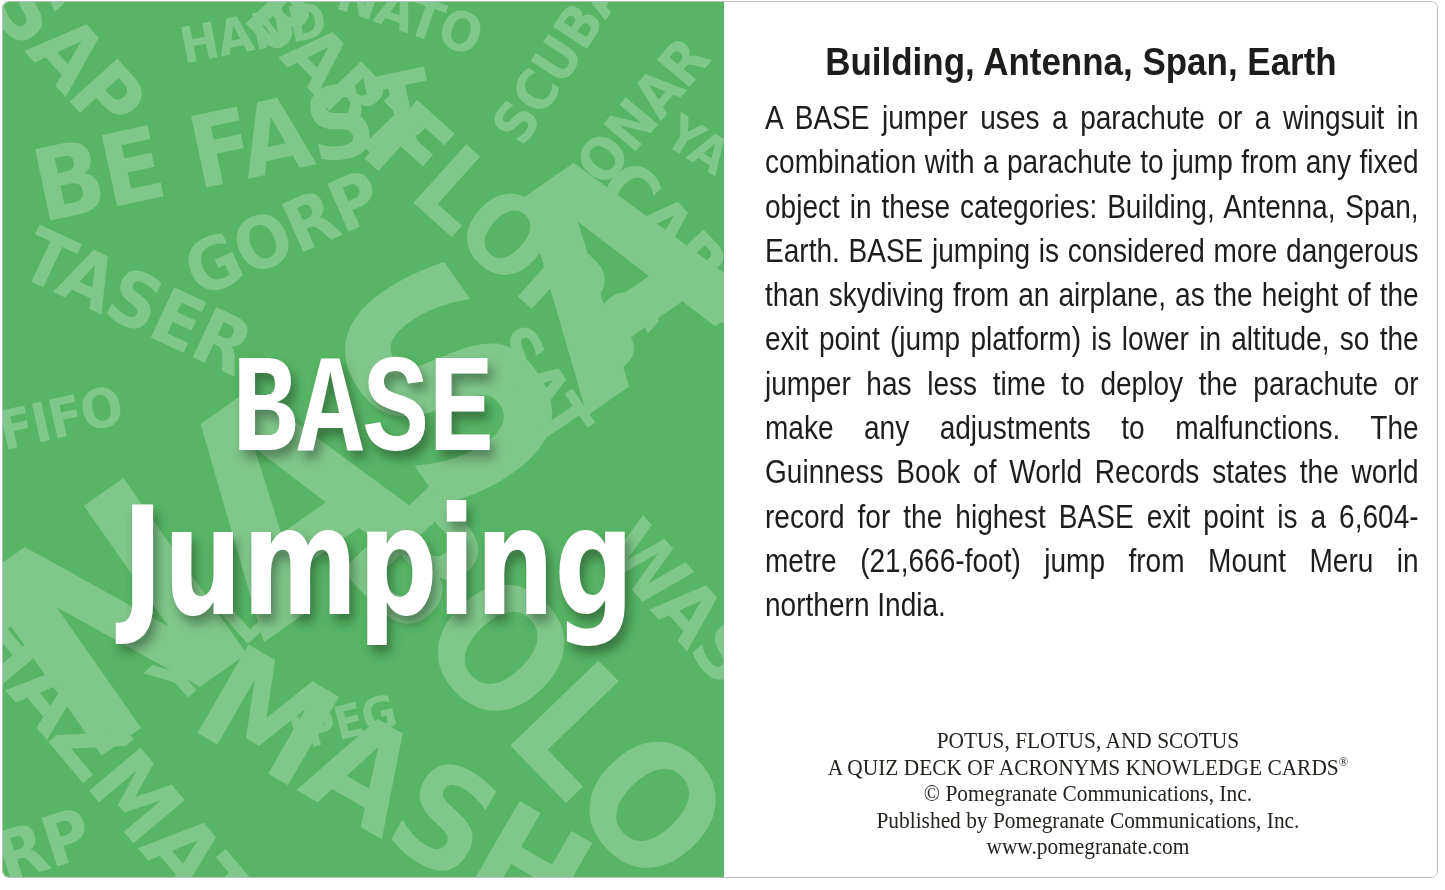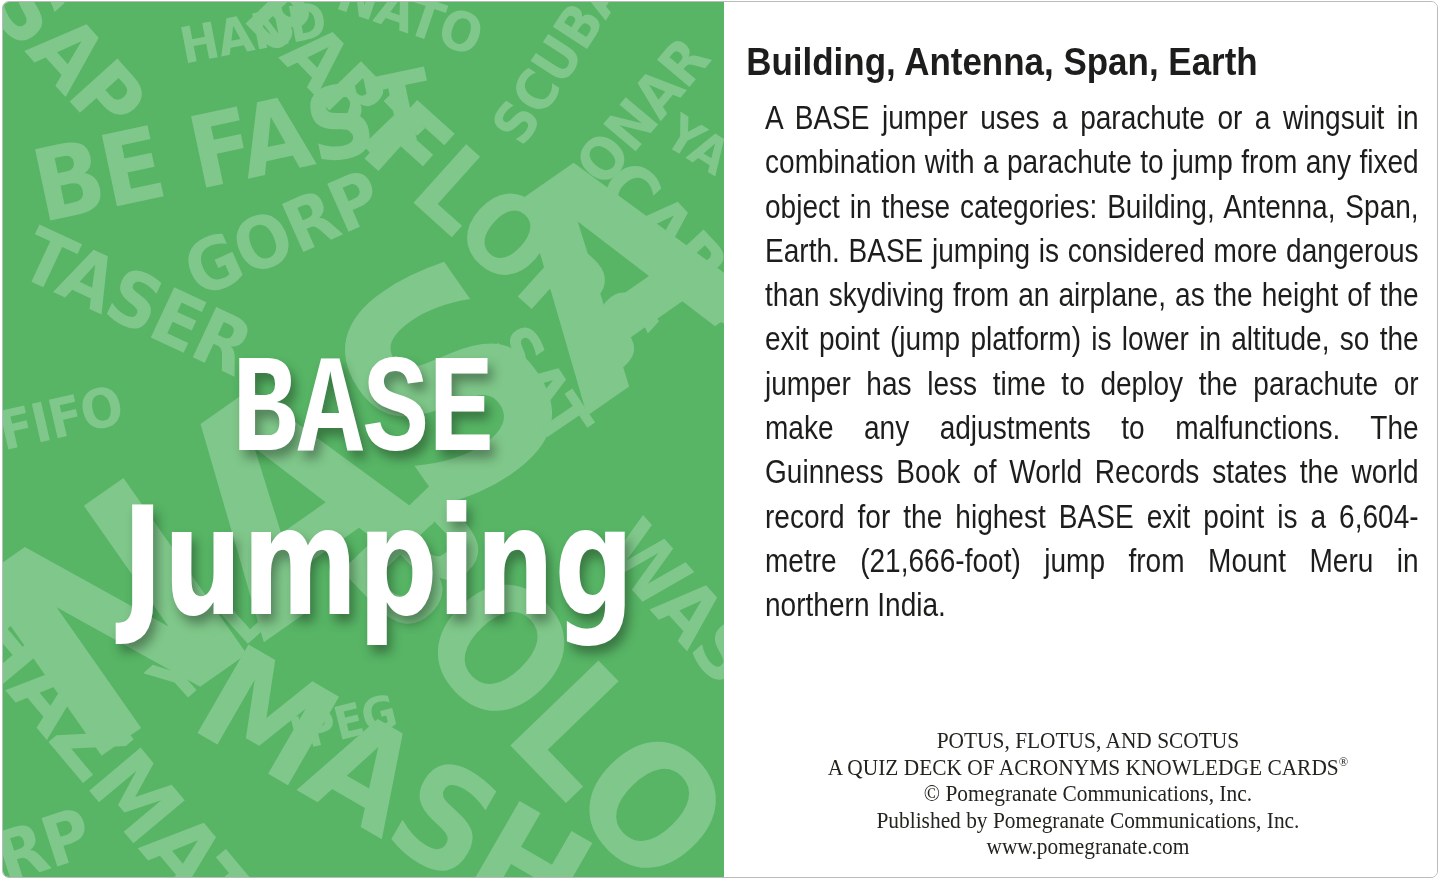--- a/index.html
+++ b/index.html
@@ -45,20 +45,21 @@
     text-shadow:6px 8px 12px rgba(0,0,0,0.35);
   }
   .title-1 { top:341px; font-size:140px;font-family:Liberation Mono, monospace; }
   .title-1 > span { transform:scaleX(0.78); transform-origin:center; }
   .title-2 { top:485px; font-size:150px;text-align:right; }
   .title-2 > span { transform:scaleX(0.74); transform-origin:center; }
   
   .back { position:absolute; left:721px; top:0; right:0; height:100%; background:#ffffff; }
   .heading {
     position:absolute; top:40px; left:0; right:0;
+    text-align:center;
     font-size:38px; font-weight:700; line-height:1.1;
     color:var(--body-text,#1d1d1b);
   }
   .heading > span { display:inline-block; transform:scaleX(0.92); transform-origin:center; }
   .bodytext {
     position:absolute; left:41px; top:94px; width:769px;
     transform:scaleX(0.85); transform-origin:left top;
     font-size:33px; line-height:44.3px;
     text-align:justify;
     color:var(--body-text,#1d1d1b);

